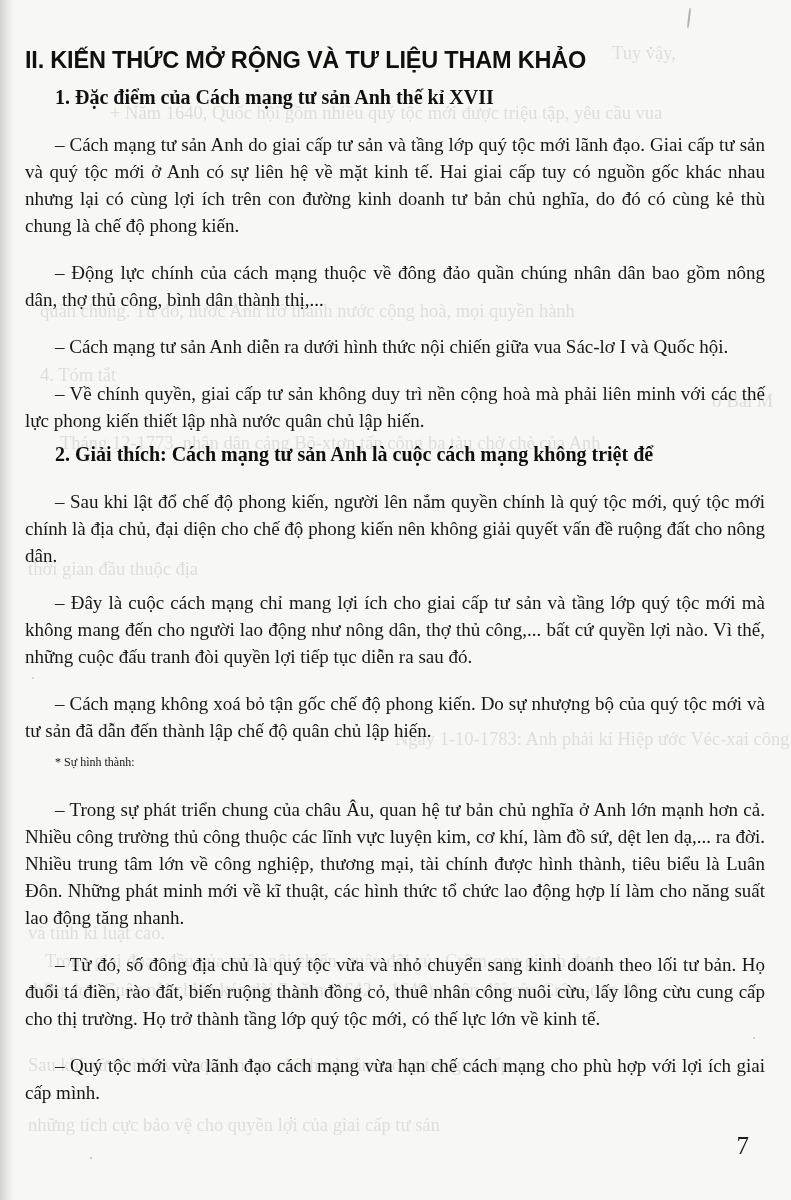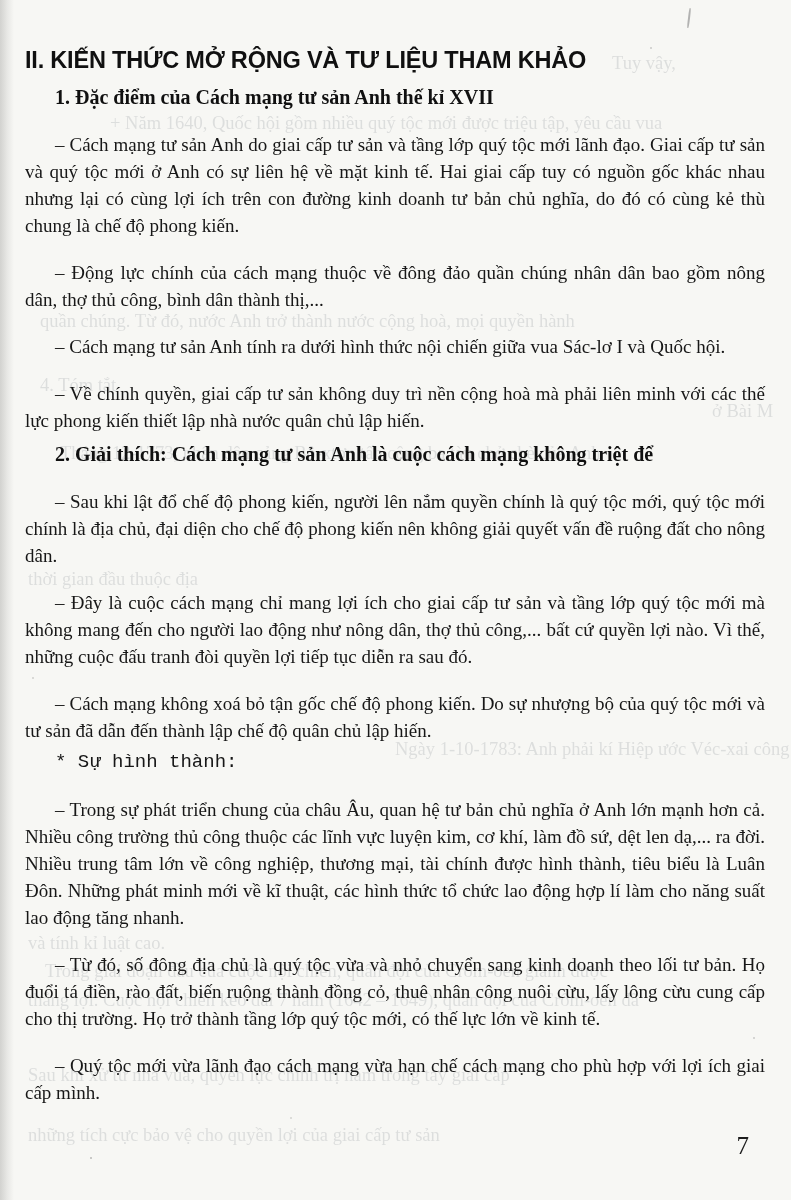--- a/index.html
+++ b/index.html
@@ -34,34 +34,34 @@
     line-height:27px; margin:7px 16px 1px 0;
     text-indent:30px; text-align:justify;
     color:#101010;
   }
   .content p.body {
     font-size:19px; line-height:27px;
     margin:20px 0 0 0;
     text-align:justify; text-indent:30px;
   }
   .content p.sublabel {
-    font-size:19px; line-height:27px;
-    margin:5px 0 0 0; text-indent:30px;font-family:Liberation Mono, monospace;
+    font-size:12px; line-height:27px;
+    margin:5px 0 0 0; text-indent:30px;
   }
   .page-number {
     position:absolute; right:42px; top:1132px;
     font-size:25px; z-index:2; color:#1c1c1c;
   }
   
   .ghost {
     position:absolute; z-index:1;
     font-size:18.5px; line-height:27px;
     color:#5f6670; opacity:0.17;
     filter:blur(0.45px);
-    white-space:nowrap; pointer-events:none;margin-top:10px;
+    white-space:nowrap; pointer-events:none;
   }
   .scratch {
     position:absolute; left:688px; top:8px;
     width:1.5px; height:20px; background:#8d8d8d;
     transform:rotate(7deg); border-radius:40%;
     opacity:.65; z-index:1;
   }
   .speck {
     position:absolute; left:90px; top:1157px;
     width:2px; height:2px; border-radius:50%;
@@ -98,21 +98,21 @@
   <span class="ghost" style="left:28px;  top:1052px">Sau khi xử tử nhà vua, quyền lực chính trị nằm trong tay giai cấp</span>
   <span class="ghost" style="left:28px;  top:1112px">những tích cực bảo vệ cho quyền lợi của giai cấp tư sản</span>
 
   <main class="content">
 
     <h1 class="doc-title">II. KIẾN THỨC MỞ RỘNG VÀ TƯ LIỆU THAM KHẢO</h1>
 
     <h2 class="sec-heading">1. Đặc điểm của Cách mạng tư sản Anh thế kỉ XVII</h2>
     <p class="body">– Cách mạng tư sản Anh do giai cấp tư sản và tầng lớp quý tộc mới lãnh đạo. Giai cấp tư sản và quý tộc mới ở Anh có sự liên hệ về mặt kinh tế. Hai giai cấp tuy có nguồn gốc khác nhau nhưng lại có cùng lợi ích trên con đường kinh doanh tư bản chủ nghĩa, do đó có cùng kẻ thù chung là chế độ phong kiến.</p>
     <p class="body">– Động lực chính của cách mạng thuộc về đông đảo quần chúng nhân dân bao gồm nông dân, thợ thủ công, bình dân thành thị,...</p>
-    <p class="body">– Cách mạng tư sản Anh tính ra dưới hình thức nội chiến giữa vua Sác-lơ I và Quốc hội.</p>
+    <p class="body">– Cách mạng tư sản Anh diễn ra dưới hình thức nội chiến giữa vua Sác-lơ I và Quốc hội.</p>
     <p class="body">– Về chính quyền, giai cấp tư sản không duy trì nền cộng hoà mà phải liên minh với các thế lực phong kiến thiết lập nhà nước quân chủ lập hiến.</p>
 
     <h2 class="sec-heading">2. Giải thích: Cách mạng tư sản Anh là cuộc cách mạng không triệt để</h2>
     <p class="body">– Sau khi lật đổ chế độ phong kiến, người lên nắm quyền chính là quý tộc mới, quý tộc mới chính là địa chủ, đại diện cho chế độ phong kiến nên không giải quyết vấn đề ruộng đất cho nông dân.</p>
     <p class="body">– Đây là cuộc cách mạng chỉ mang lợi ích cho giai cấp tư sản và tầng lớp quý tộc mới mà không mang đến cho người lao động như nông dân, thợ thủ công,... bất cứ quyền lợi nào. Vì thế, những cuộc đấu tranh đòi quyền lợi tiếp tục diễn ra sau đó.</p>
     <p class="body">– Cách mạng không xoá bỏ tận gốc chế độ phong kiến. Do sự nhượng bộ của quý tộc mới và tư sản đã dẫn đến thành lập chế độ quân chủ lập hiến.</p>
 
 
     <p class="sublabel">* Sự hình thành:</p>
     <p class="body">– Trong sự phát triển chung của châu Âu, quan hệ tư bản chủ nghĩa ở Anh lớn mạnh hơn cả. Nhiều công trường thủ công thuộc các lĩnh vực luyện kim, cơ khí, làm đồ sứ, dệt len dạ,... ra đời. Nhiều trung tâm lớn về công nghiệp, thương mại, tài chính được hình thành, tiêu biểu là Luân Đôn. Những phát minh mới về kĩ thuật, các hình thức tổ chức lao động hợp lí làm cho năng suất lao động tăng nhanh.</p>

